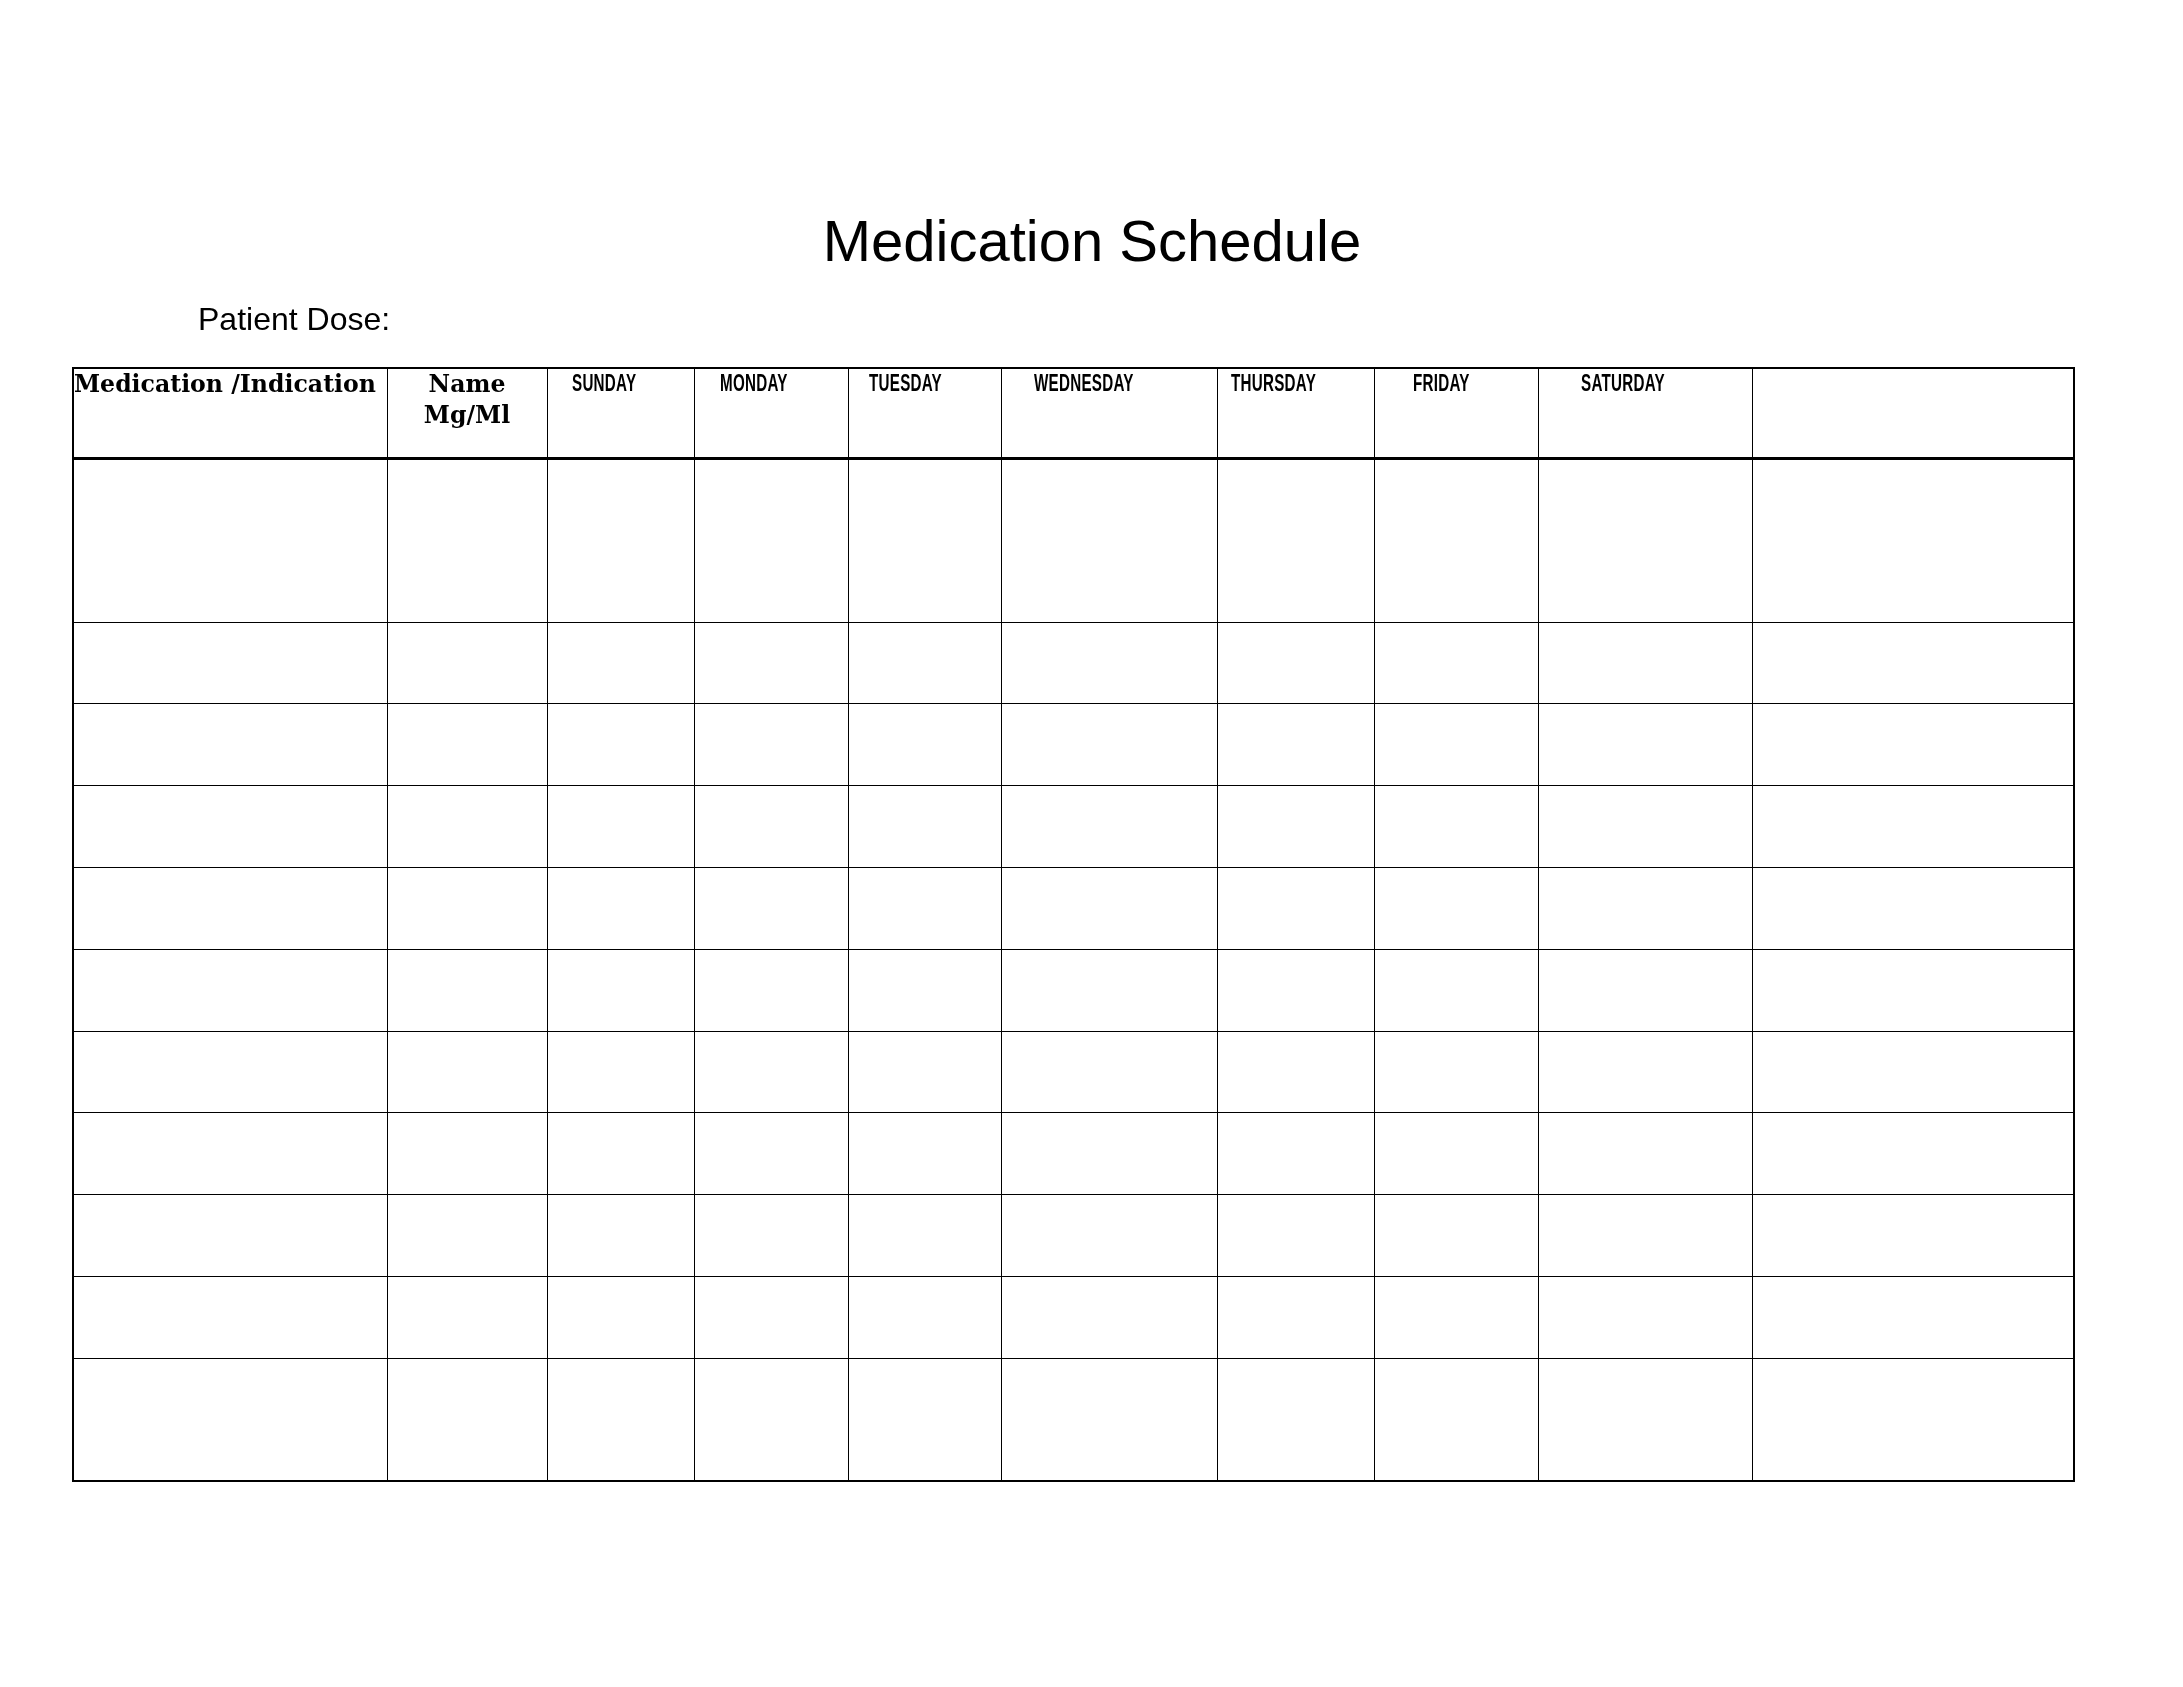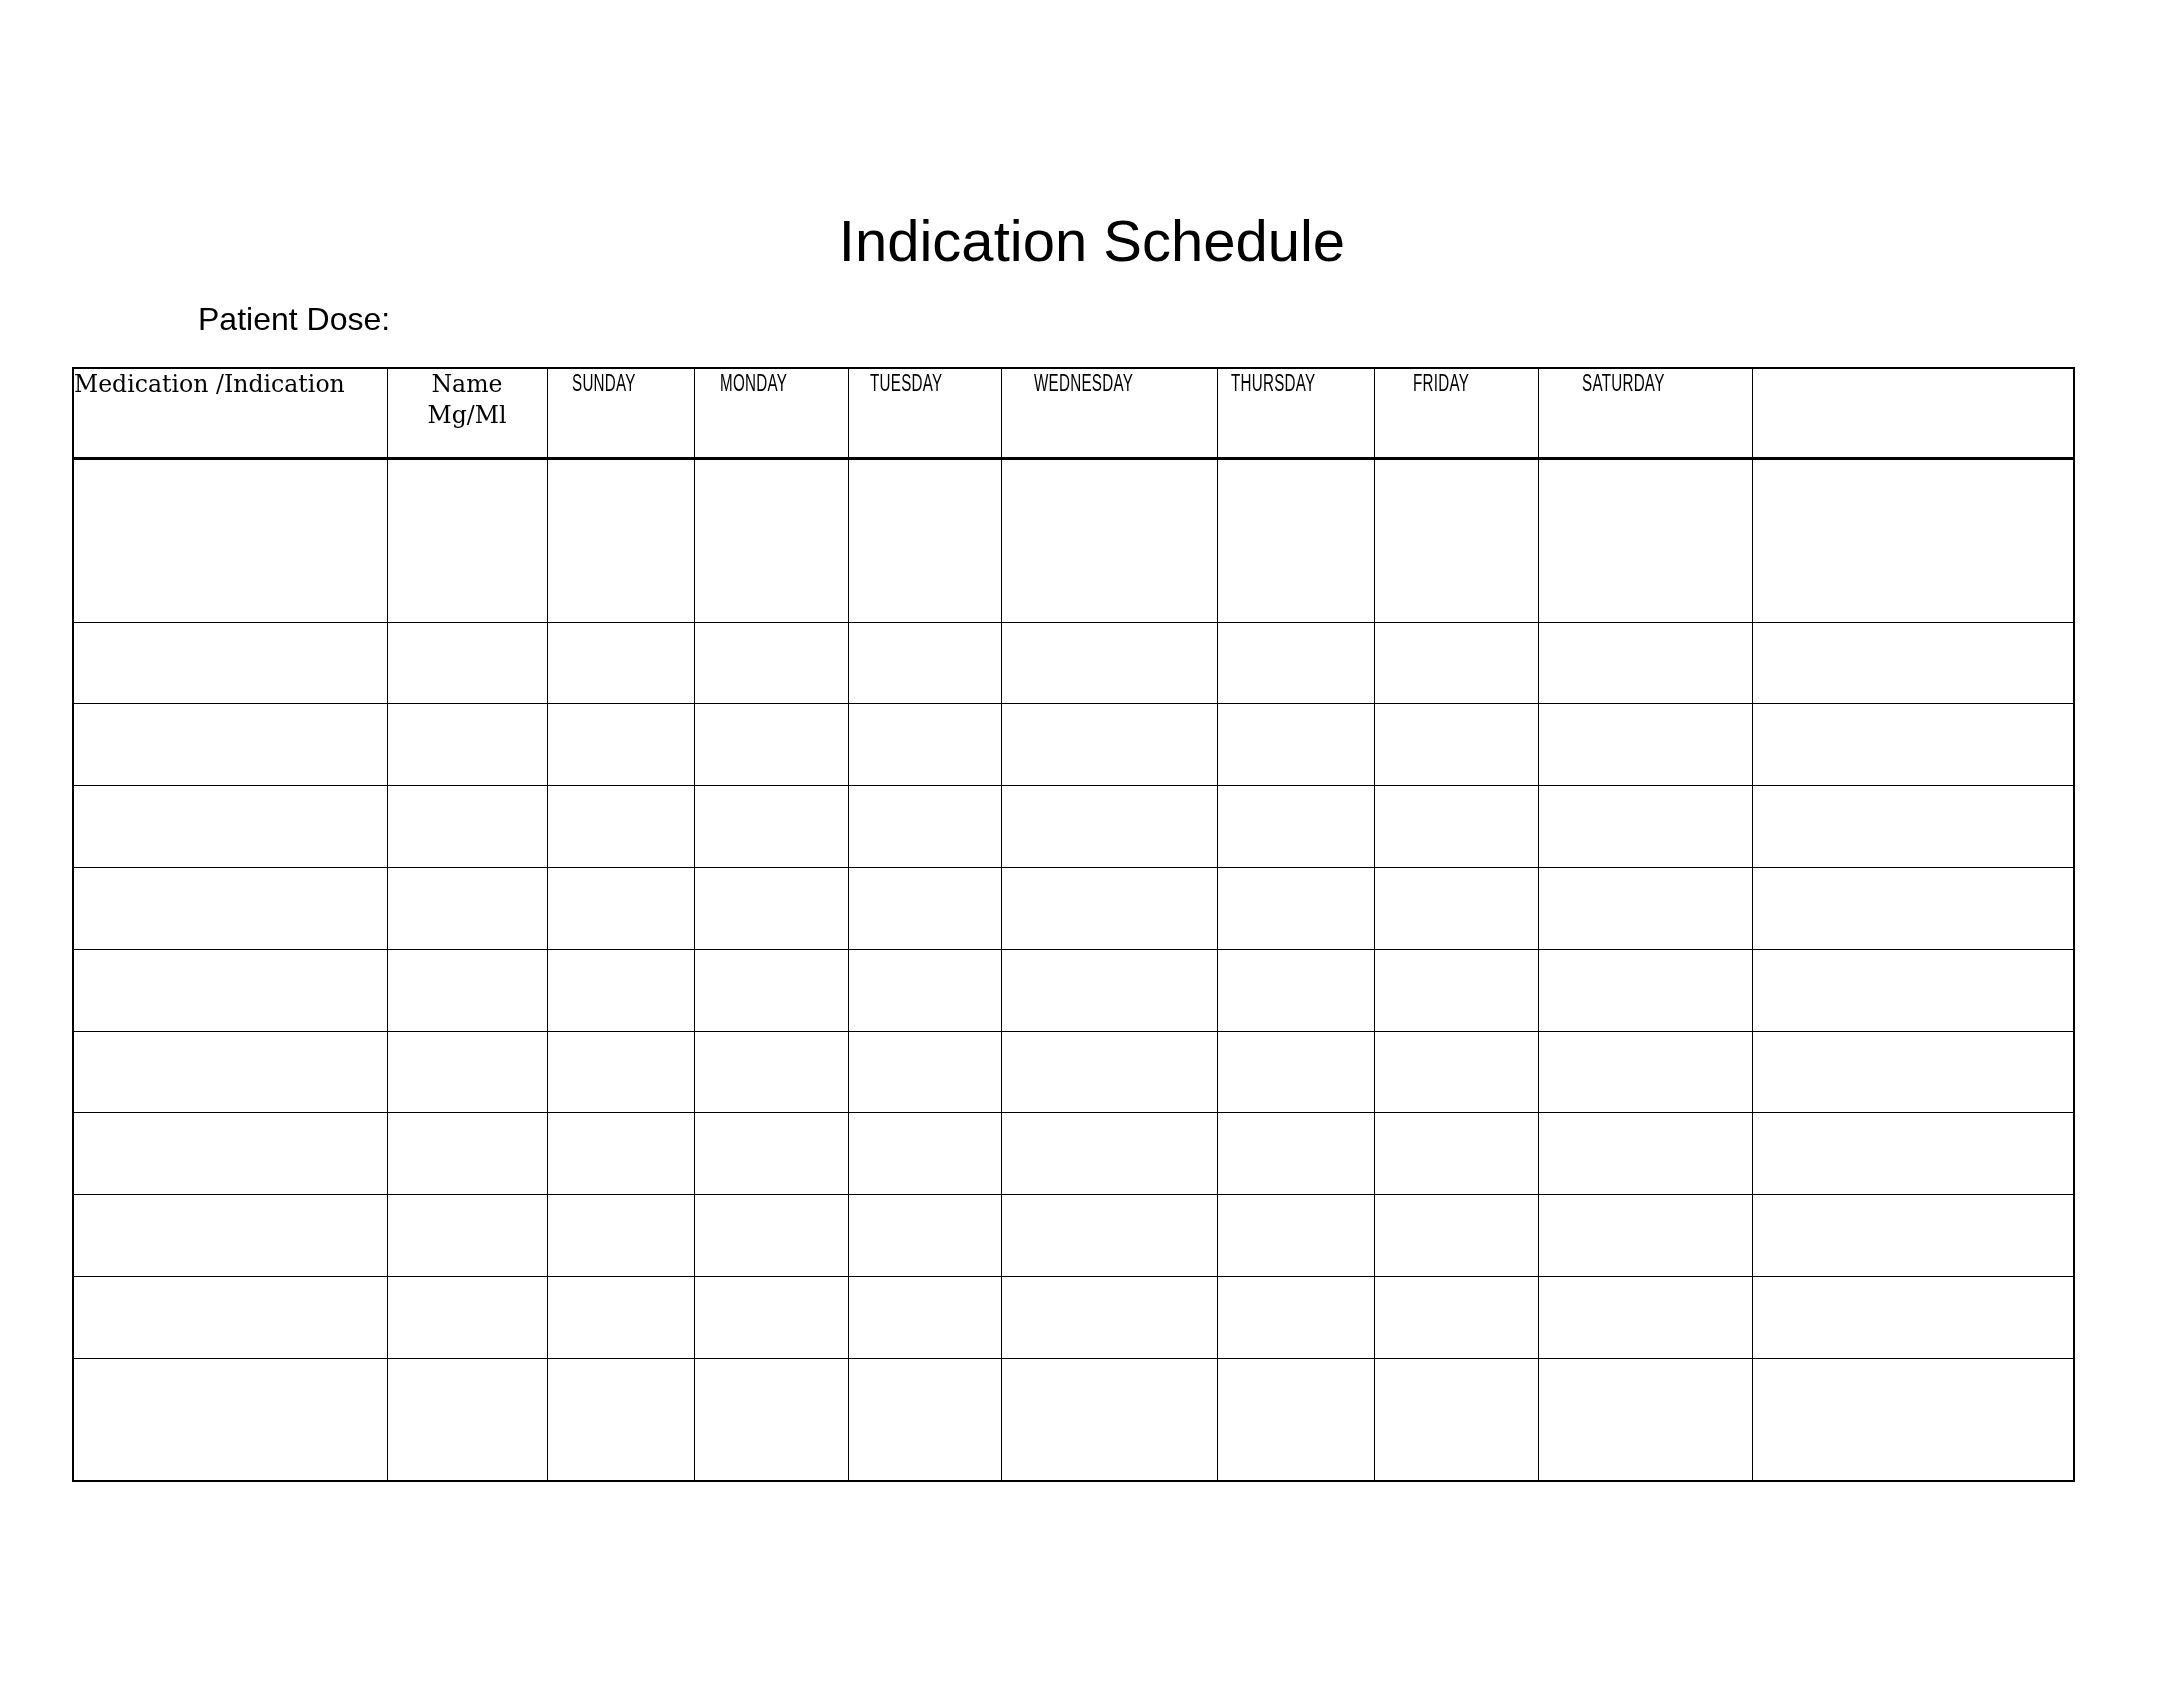--- a/index.html
+++ b/index.html
@@ -48,21 +48,21 @@
   }
   table.schedule th,
   table.schedule td {
     border: 1.7px solid #000000;
     padding: 0;
     background: #ffffff;
   }
   table.schedule thead th {
     height: 88px;
     vertical-align: top;
-    font-weight: normal;
+    font-weight: bold;
     border-bottom: 3.5px solid #000000;
   }
   th.serif-left {
     font-family: "DejaVu Serif", serif;
     font-size: 23.6px;
     text-align: left;
     padding: 4.4px 5.2px 0 15.7px;
     line-height: 30px;
   }
   th.serif-center {
@@ -87,21 +87,21 @@
     transform: scaleX(0.66);
     transform-origin: 0 0;
     white-space: nowrap;
     letter-spacing: 0.4px;
   }
 </style>
 </head>
 <body>
 
 <div class="page">
-  <div class="title">Indication Schedule</div>
+  <div class="title">Medication Schedule</div>
   <div class="patient-label">Patient Dose:</div>
   <table class="schedule">
     <colgroup id="colgroup">
         <col style="width: 314px;">
         <col style="width: 160px;">
         <col style="width: 147px;">
         <col style="width: 154px;">
         <col style="width: 153px;">
         <col style="width: 216px;">
         <col style="width: 157px;">

